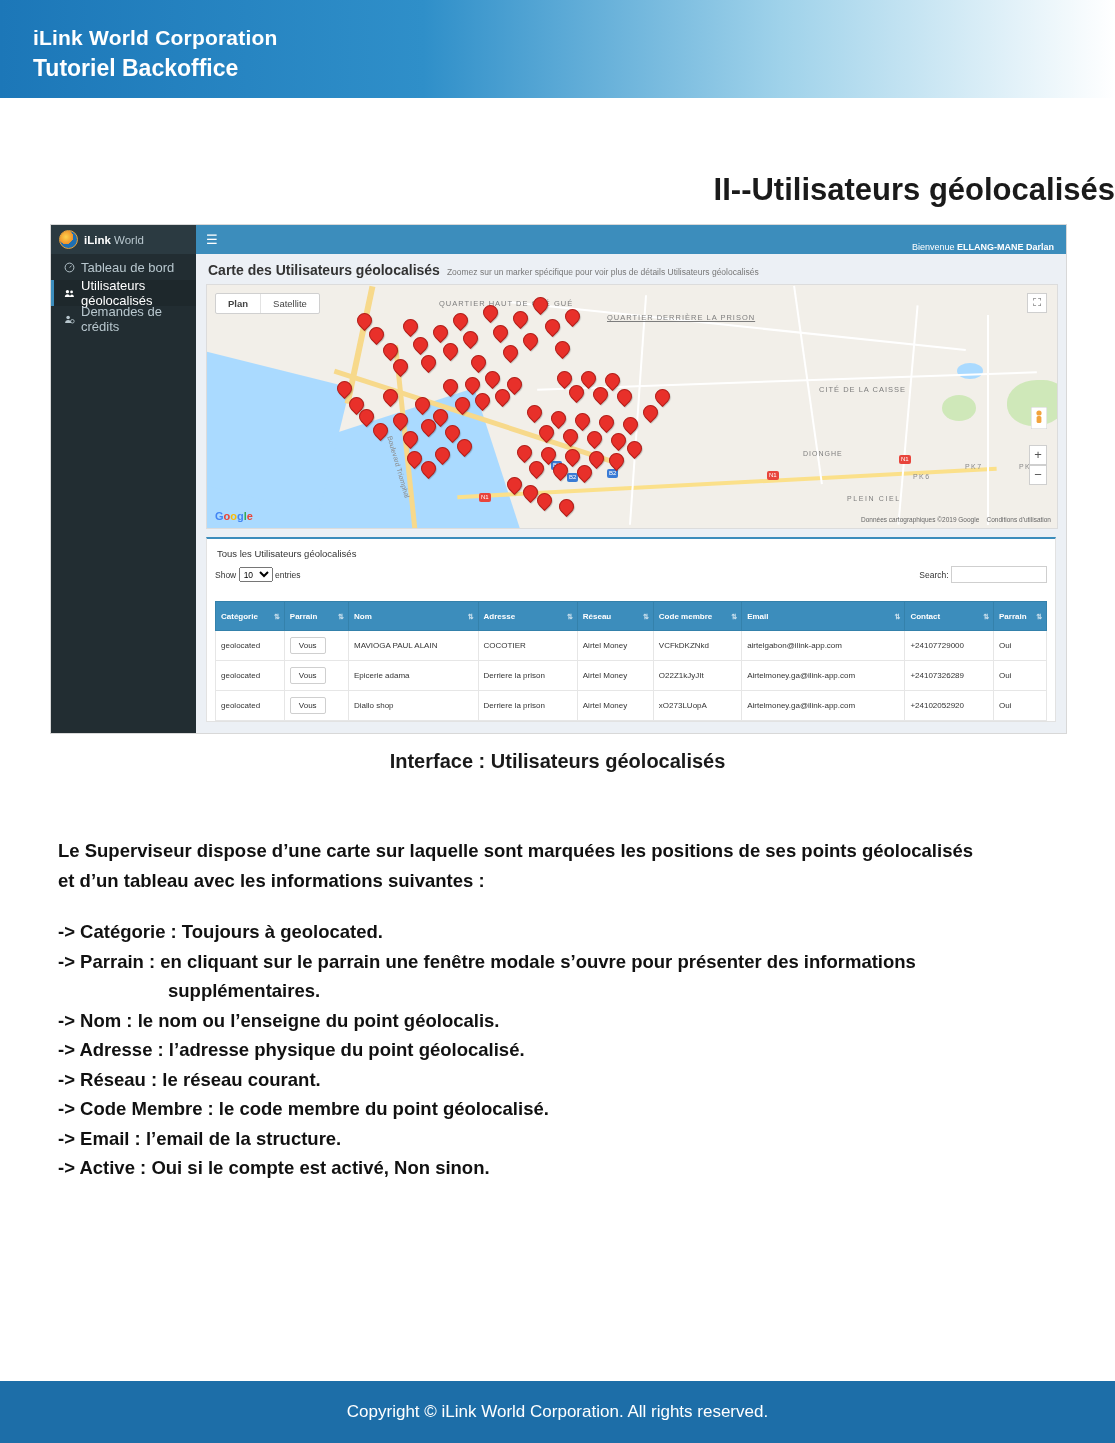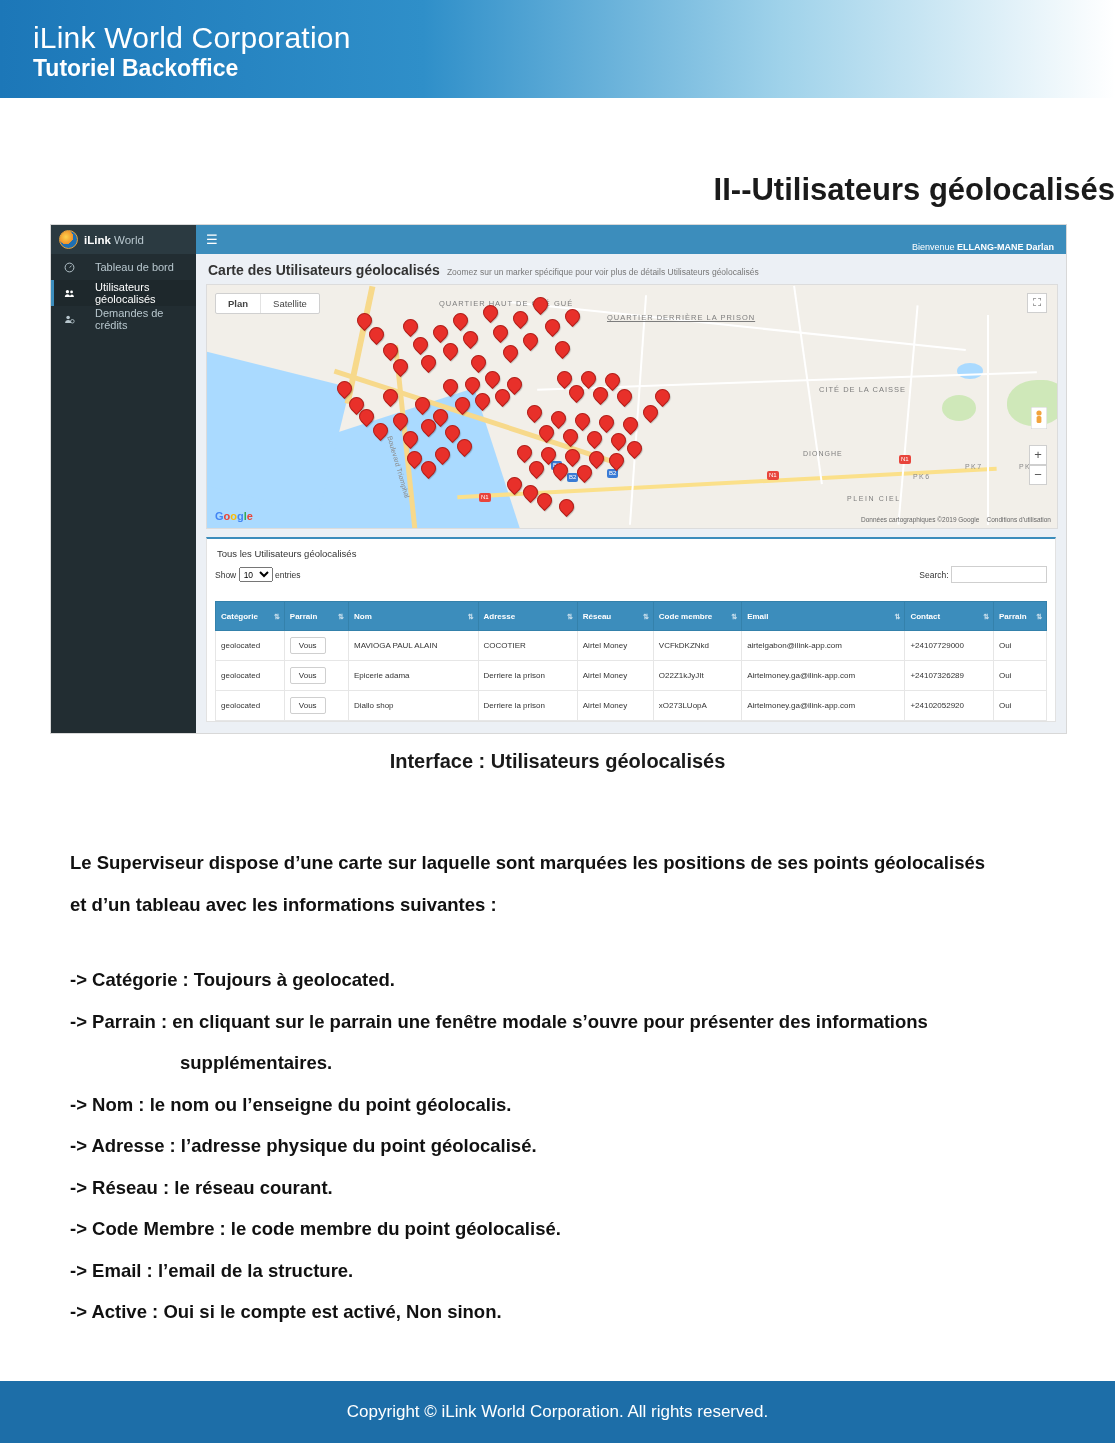--- a/index.html
+++ b/index.html
@@ -12,21 +12,21 @@
     overflow:hidden;
   }
 
   
   .banner{
     position:absolute;left:0;top:0;width:1115px;height:98px;
     background:linear-gradient(to right,#1c77b8 0%, #2f8fc9 38%, #9fd2ea 70%, #ffffff 100%);
   }
   .banner-title{
     position:absolute;left:33px;top:22px;
-    color:#ffffff;font-size:30px;font-weight:normal;line-height:31px;
+    color:#ffffff;font-size:21px;font-weight:bold;line-height:31px;
     letter-spacing:0.2px;
   }
   .banner-sub{
     position:absolute;left:33px;top:54px;
     color:#ffffff;font-size:23px;font-weight:bold;line-height:28px;
   }
 
   
   .doc-title{
     position:absolute;left:0;top:172px;width:1115px;text-align:right;
@@ -48,22 +48,22 @@
     padding-left:8px;color:#fff;font-size:11.5px;
   }
   .brand-logo{
     width:17px;height:17px;border-radius:50%;
     background:radial-gradient(circle at 35% 35%,#ffd24d 0%,#f0932b 45%,#1f6fb2 46%,#1f6fb2 100%);
     border:1px solid #e7a33c;margin-right:6px;flex:none;
   }
   .brand-name b{font-weight:bold;}
   .brand-name span{color:#b8c7ce;}
   .side-item{
-    display:flex;align-items:center;gap:20px;
-    height:26px;padding-left:10px;color:#b8c7ce;font-size:11px;
+    display:flex;align-items:center;gap:6px;
+    height:26px;padding-left:10px;color:#b8c7ce;font-size:13px;
     border-left:3px solid transparent;
   }
   .side-item .ic{width:11px;height:11px;flex:none;color:#b8c7ce;}
   .side-item.active{color:#ffffff;background:#1e282c;border-left-color:#3c8dbc;}
 
   
   .app-top{
     position:absolute;left:145px;top:0;right:0;height:29px;background:#3c8dbc;
     display:flex;align-items:center;justify-content:space-between;
   }
@@ -144,21 +144,21 @@
   .caption{
     position:absolute;left:0;top:750px;width:1115px;text-align:center;
     font-size:20px;font-weight:bold;color:#1a1a1a;
   }
 
   
   .body-text{
     position:absolute;left:58px;top:836px;width:1010px;
     font-size:18.5px;line-height:29.5px;color:#111;font-weight:bold;
   }
-  .body-text p{margin:12px;}
+  .body-text p{margin:0;}
   .gap{height:22px;}
   .indent{display:inline-block;padding-left:110px;}
 
   
   .footer{
     position:absolute;left:0;bottom:0;width:1115px;height:62px;background:#1d6ea8;
     color:#fff;display:flex;align-items:center;justify-content:center;
     font-size:17px;
   }
   .footer-top{position:absolute;left:0;bottom:62px;width:1115px;height:6px;background:#ffffff;}

